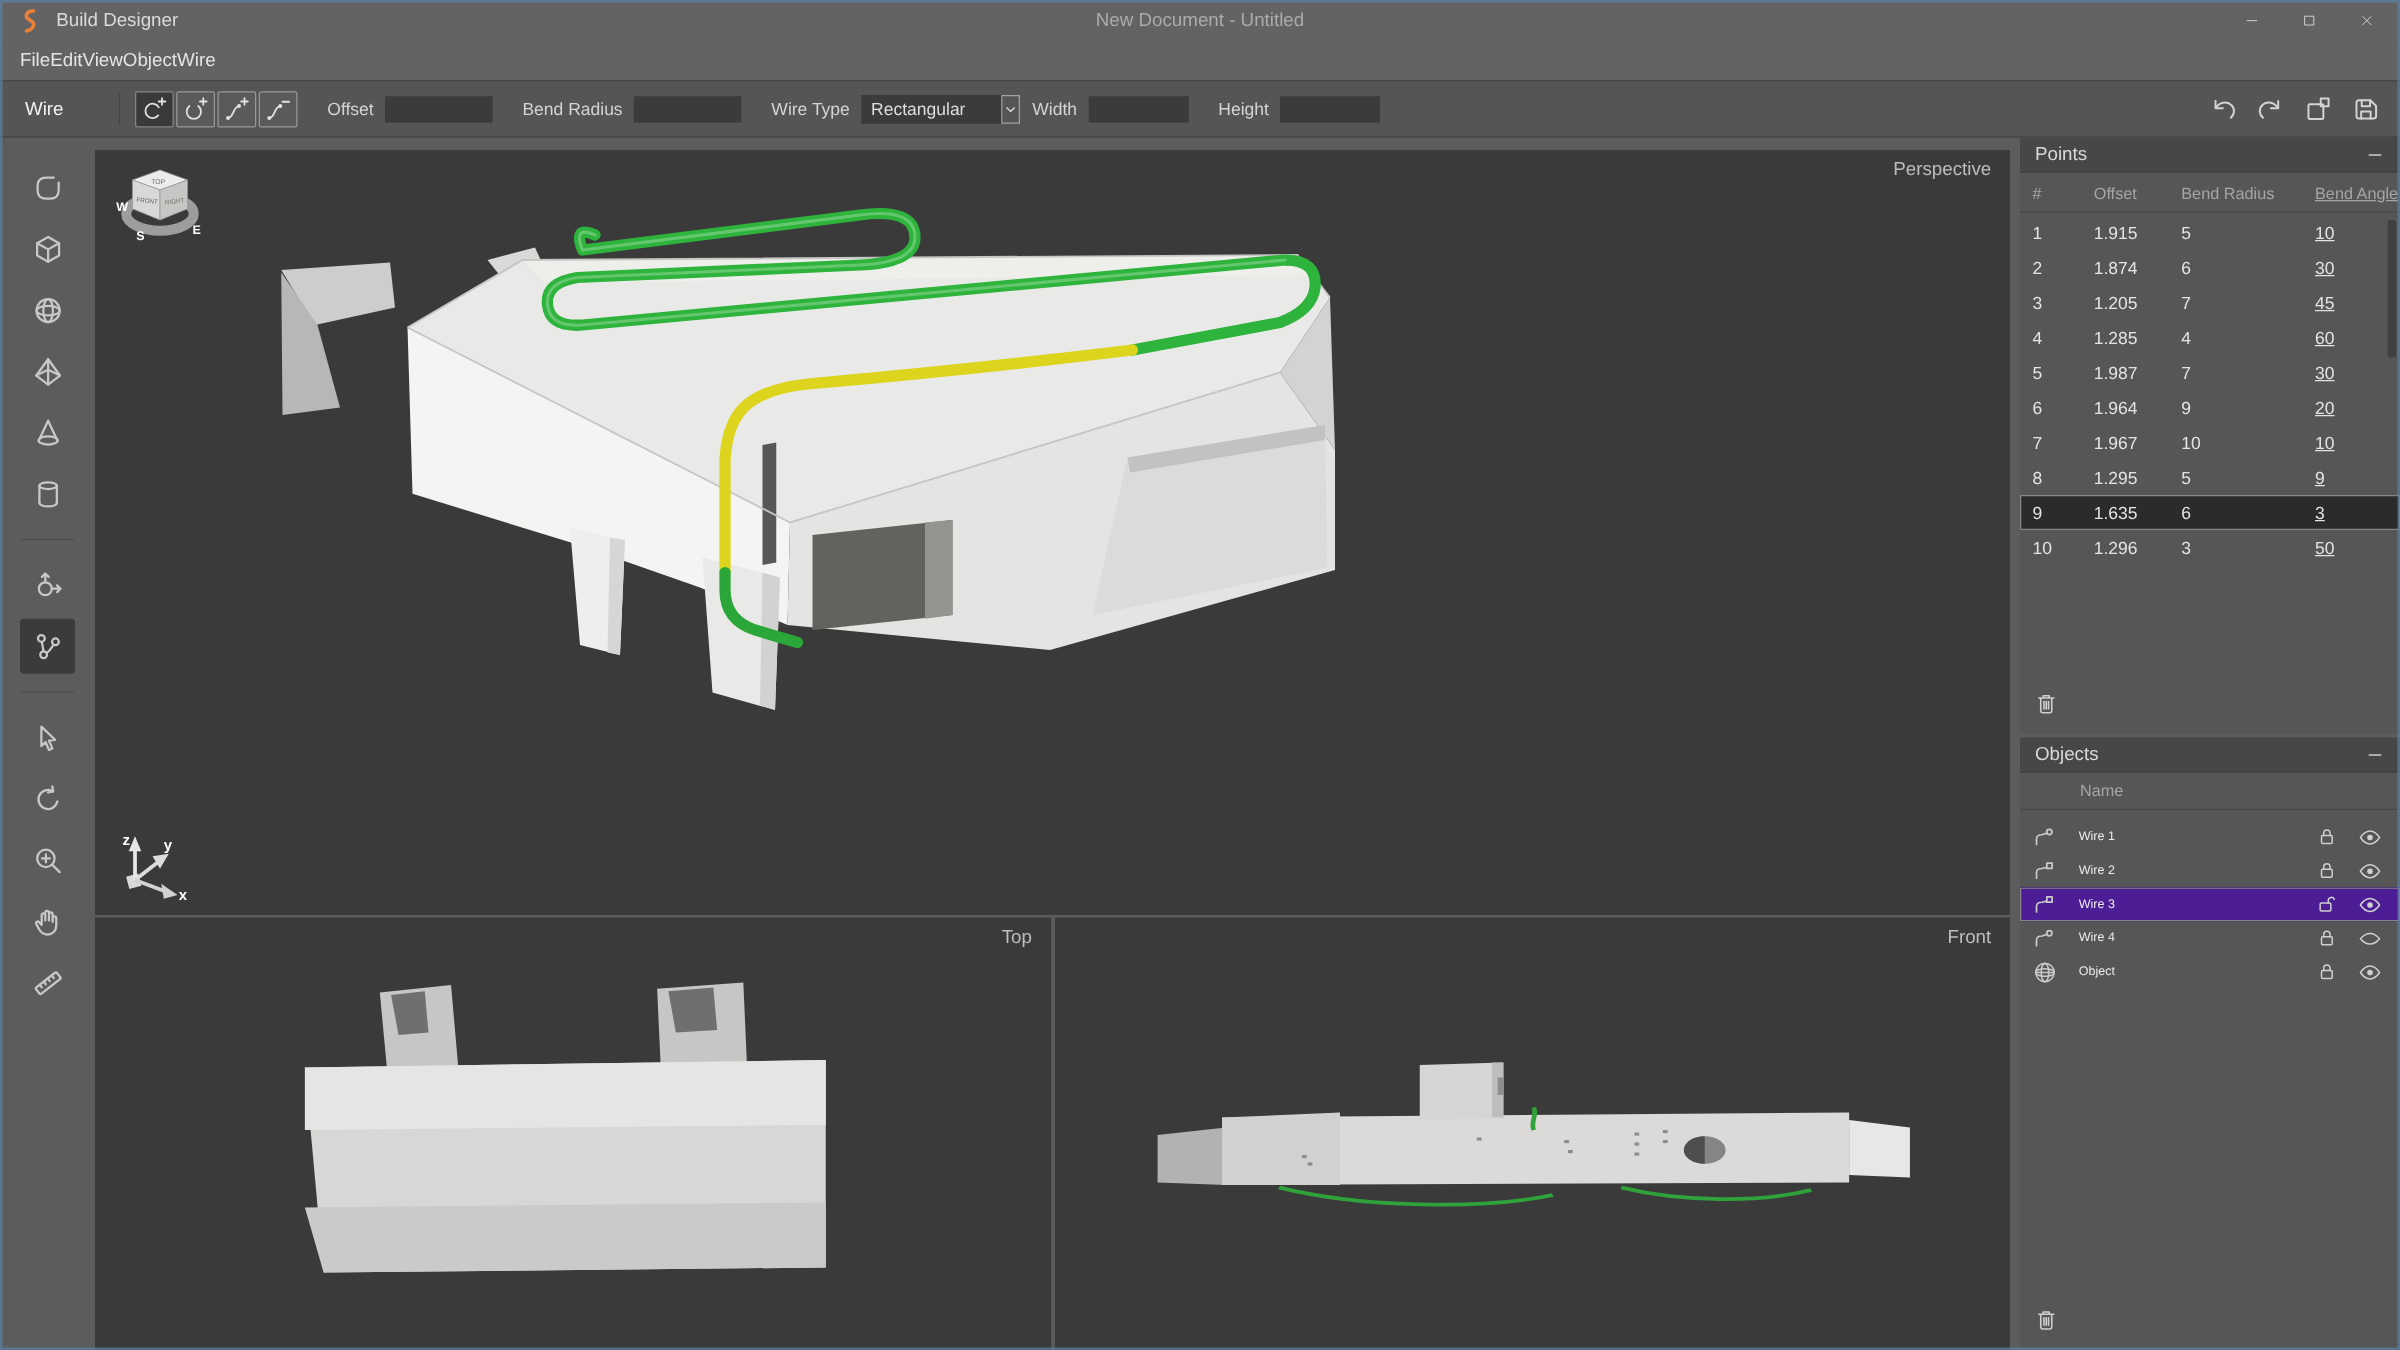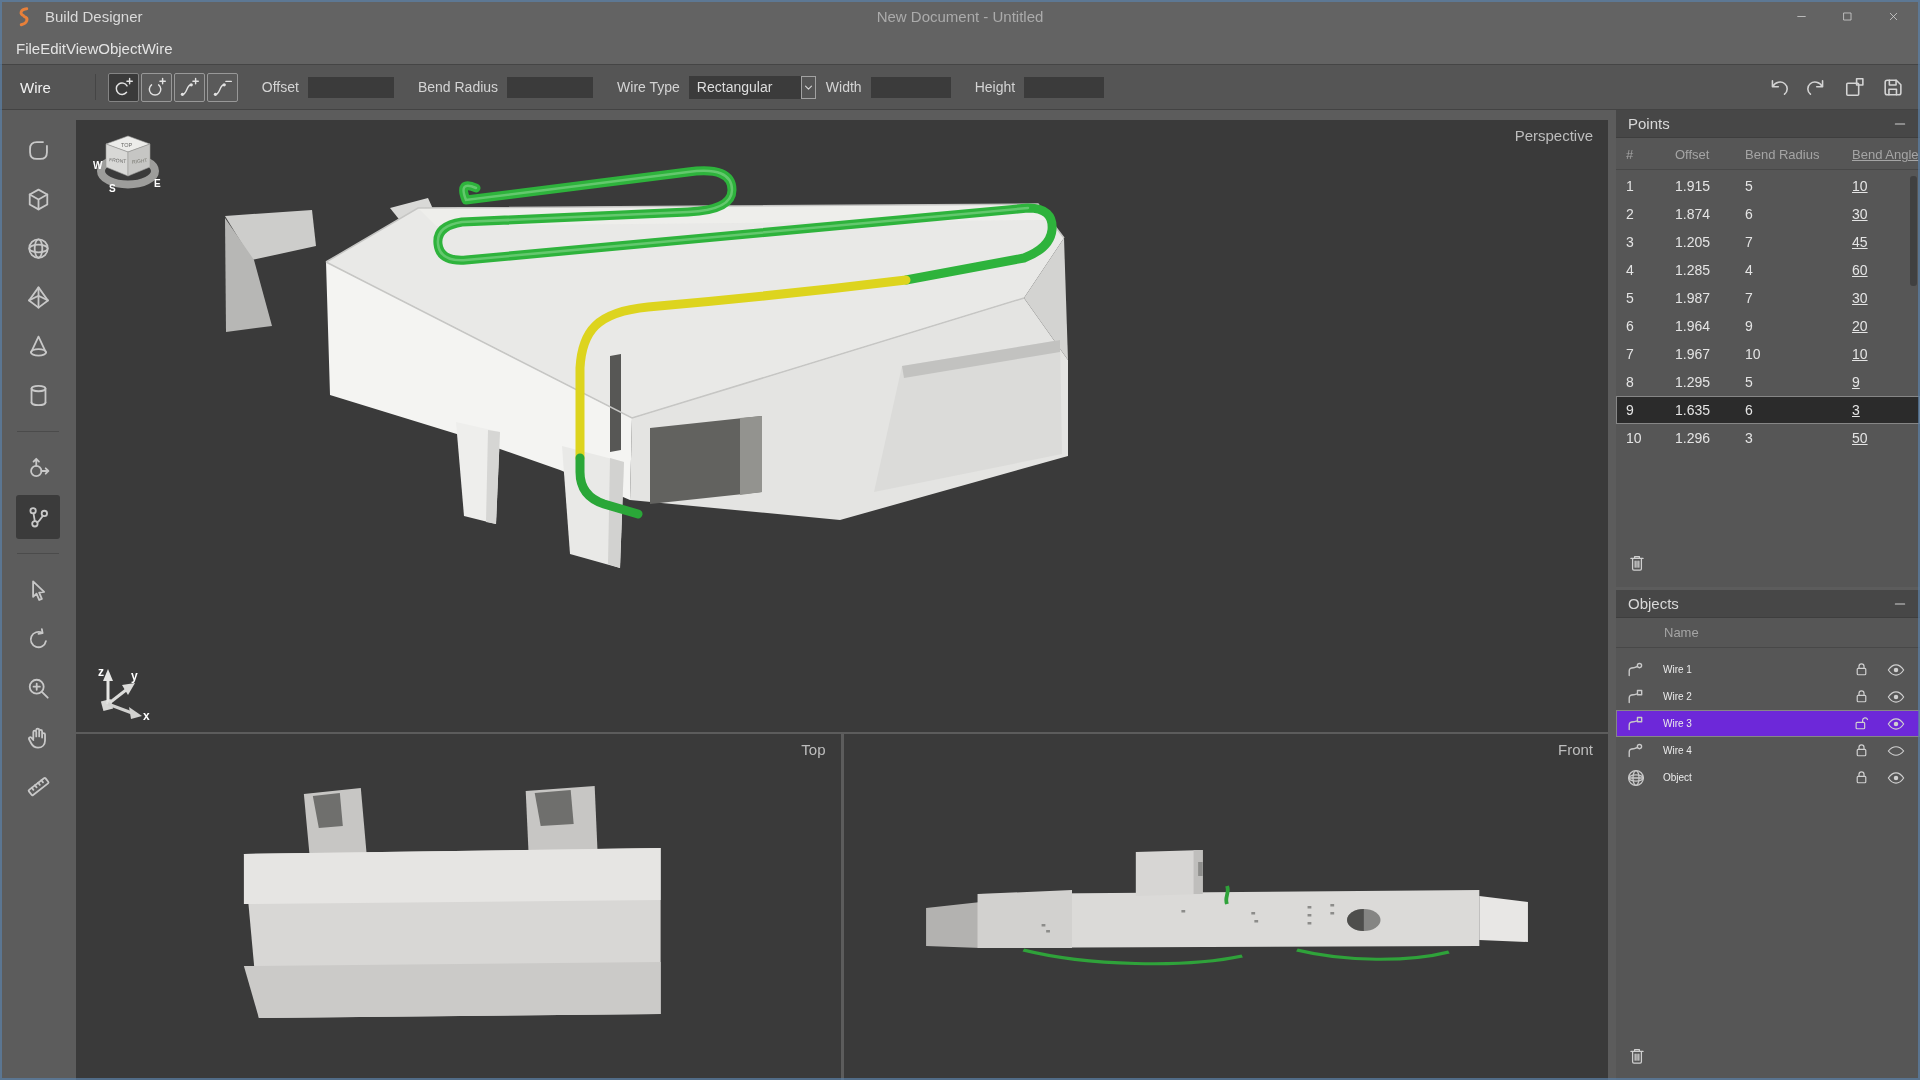--- a/index.html
+++ b/index.html
@@ -79,21 +79,21 @@
   .ptrash { position:absolute; left:10px; bottom:12px; width:22px; height:24px; color:#cfcfcf; }
   .ptrash svg { width:100%; height:100%; }
 
   .ocols { height:30px; line-height:30px; border-bottom:1px solid #484848; font-size:13px; color:#a5a5a5; padding-left:48px; }
   .orows { margin-top:8px; }
   .orow { height:27px; display:flex; align-items:center; position:relative; font-size:10px; color:#ececec; }
   .orow .oicon { width:22px; height:22px; margin-left:9px; color:#c9c9c9; }
   .orow .oname { margin-left:16px; }
   .lockbtn { position:absolute; left:236px; width:19px; height:19px; color:#d0d0d0; }
   .eyebtn { position:absolute; left:270px; width:20px; height:20px; color:#d0d0d0; }
-  .orow.selected { background:#6d28d9; box-shadow:inset 0 0 0 1px #868686; }
+  .orow.selected { background:#4c1d95; box-shadow:inset 0 0 0 1px #868686; }
 </style>
 </head>
 <body>
 
 <div class="app">
 
   <div class="titlebar">
     <span class="logo">
         <svg viewBox="0 0 24 24" fill="none">
           <path d="M15,3 C8,3.6 7,9 11.5,10.4 M12.5,11.6 C17,13 16,19 9,20.4" stroke="#e8803a" stroke-width="3.2" stroke-linecap="round"></path>

